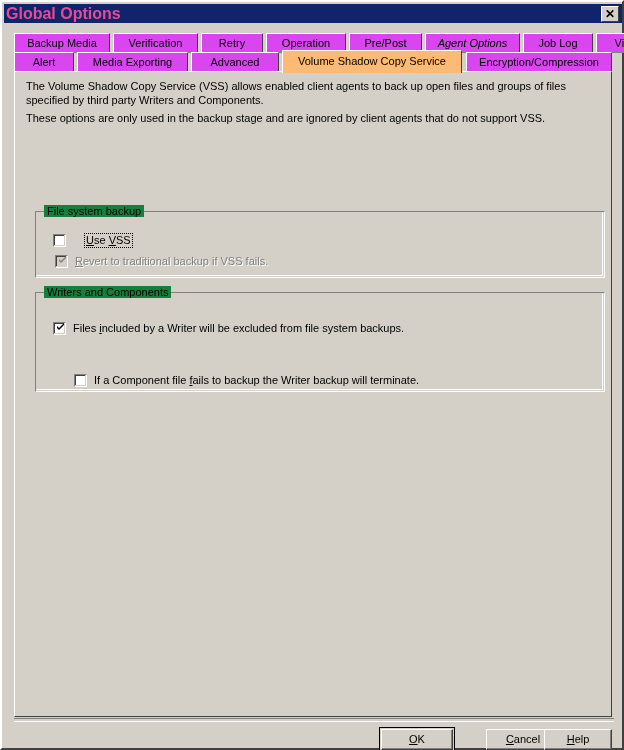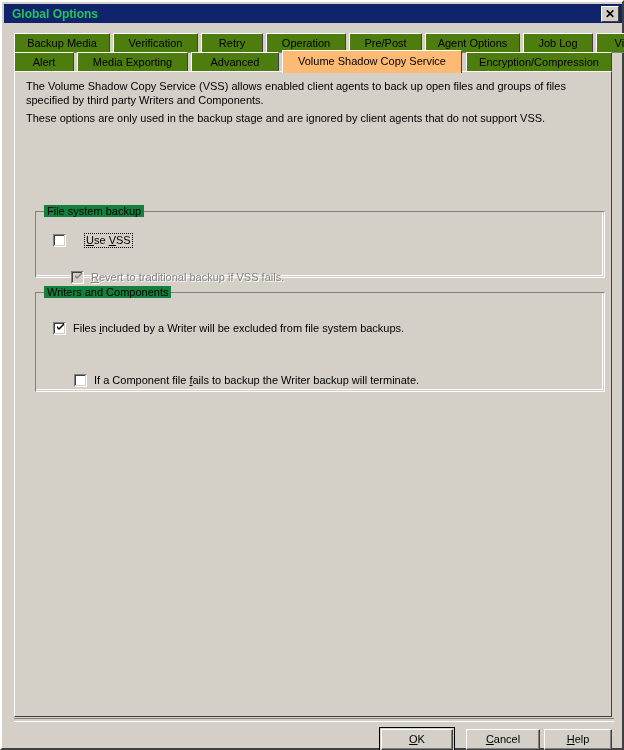--- a/index.html
+++ b/index.html
@@ -36,24 +36,24 @@
   #titlebar {
     position: absolute;
     left: 2px; top: 2px;
     width: 618px;
     height: 19px;
     background: #10246b;
     display: flex;
     align-items: center;
   }
   #title-text {
-    color: #22c55e;
+    color: #ec4899;
     font-weight: bold;
-    font-size: 12px;
-    margin-left: 8px;
+    font-size: 16px;
+    margin-left: 2px;
     letter-spacing: 0px;
     white-space: nowrap;
   }
   #titlebar-spacer { flex: 1 1 auto; }
   #close-button {
     width: 18px;
     height: 16px;
     margin-right: 3px;
     background: #d4d0c8;
     border-top: 1px solid #ffffff;
@@ -82,21 +82,21 @@
     height: 21px;
   }
   #tab-row-1 { left: 12px; top: 31px; }
   #tab-row-2 { left: 12px; top: 50px; }
 
   .tab {
     position: absolute;
     top: 0;
     height: 20px;
     box-sizing: border-box;
-    background: #4d7c0f;
+    background: #d946ef;
     border-top: 1px solid #ffffff;
     border-left: 1px solid #ffffff;
     border-right: 1px solid #404040;
     border-bottom: none;
     text-align: center;
     line-height: 18px;
     font-size: 11px;
     white-space: nowrap;
     cursor: default;
     overflow: hidden;
@@ -216,21 +216,21 @@
   }
   .cb-label.disabled { color: #808080; text-shadow: 1px 1px 0 #ffffff; }
   .cb-label.focused {
     border: 1px dotted #000000;
     padding: 0 1px;
     margin-left: 18px;
   }
   .acc { text-decoration: underline; }
 
   #cb-use-vss       { left: 38px; top: 161px; }
-  #cb-revert        { left: 56px; top: 182px; margin-top: 16px; }
+  #cb-revert        { left: 40px; top: 182px; }
   #cb-files-incl    { left: 38px; top: 249px; }
   #cb-files-excl    { left: 38px; top: 275px; }
   #cb-comp-fails    { left: 38px; top: 301px; margin-left: 21px; }
 
   
   #bottom-sep {
     position: absolute;
     left: 12px;
     top: 716px;
     width: 600px;
@@ -270,21 +270,21 @@
     box-sizing: border-box;
     background: #d4d0c8;
     border-top: 1px solid #ffffff;
     border-left: 1px solid #ffffff;
     border-right: 1px solid #404040;
     border-bottom: 1px solid #404040;
     box-shadow: inset -1px -1px 0 0 #808080;
     line-height: 19px;
   }
   #btn-ok     { left: 377px; width: 76px; }
-  #btn-cancel { left: 464px; width: 74px; }
+  #btn-cancel { left: 484px; width: 74px; }
   #btn-help   { left: 542px; width: 68px; }
 </style>
 </head>
 <body>
 
 <div id="dialog">
 
   <div id="titlebar">
     <span id="title-text">Global Options</span>
     <span id="titlebar-spacer"></span>
@@ -292,21 +292,21 @@
       <span class="x-glyph">✕</span>
     </div>
   </div>
 
   <div class="tab-row" id="tab-row-1">
       <div class="tab bottom-line" style="left: 0px; width: 96px;"><span>Backup Media</span></div>
       <div class="tab bottom-line" style="left: 99px; width: 85px;"><span>Verification</span></div>
       <div class="tab bottom-line" style="left: 187px; width: 62px;"><span>Retry</span></div>
       <div class="tab bottom-line" style="left: 252px; width: 80px;"><span>Operation</span></div>
       <div class="tab bottom-line" style="left: 335px; width: 73px;"><span>Pre/Post</span></div>
-      <div class="tab bottom-line" style="left: 411px; width: 95px;"><span>Agent Options</span></div>
+      <div class="tab bottom-line" style="left: 411px; width: 95px; font-style: italic;"><span>Agent Options</span></div>
       <div class="tab bottom-line" style="left: 509px; width: 70px;"><span>Job Log</span></div>
       <div class="tab bottom-line" style="left: 582px; width: 62px;"><span>Virus</span></div>
     </div>
 
   <div class="tab-row" id="tab-row-2">
       <div class="tab bottom-line" style="left: 0px; width: 60px;"><span>Alert</span></div>
       <div class="tab bottom-line" style="left: 63px; width: 111px;"><span>Media Exporting</span></div>
       <div class="tab bottom-line" style="left: 177px; width: 88px;"><span>Advanced</span></div>
       <div class="tab active" style="left: 268px; width: 180px;"><span>Volume Shadow Copy Service</span></div>
       <div class="tab bottom-line" style="left: 452px; width: 146px;"><span>Encryption/Compression</span></div>

